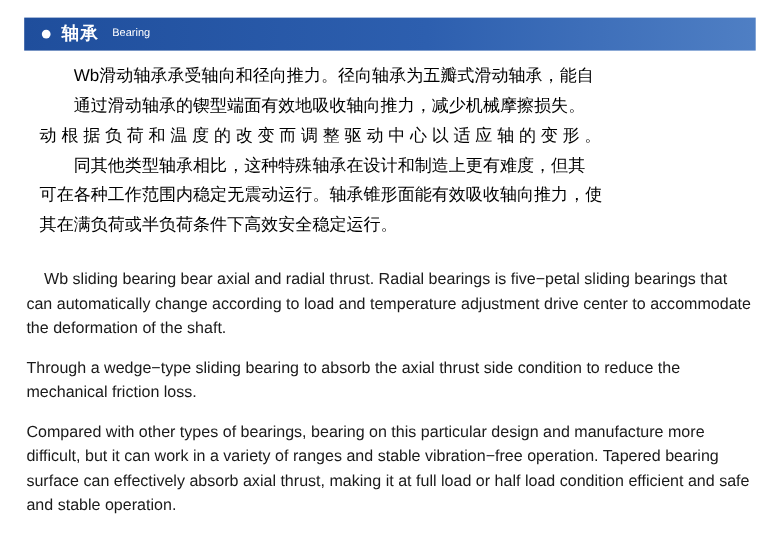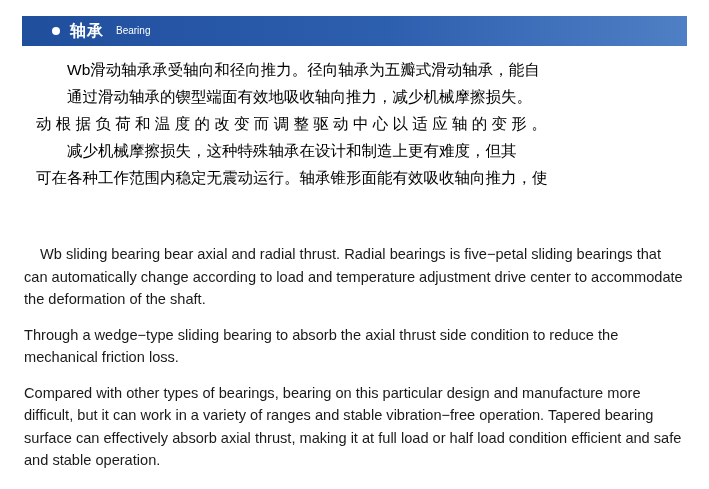--- a/index.html
+++ b/index.html
@@ -24,21 +24,21 @@
   
   .header-band {
     position: absolute;
     left: 22px;
     top: 16px;
     width: 665px;
     height: 30px;
     background: linear-gradient(to right, #1f4e9c 0%, #2d5faf 55%, #4f7fc4 100%);
     display: flex;
     align-items: center;
-    padding-left: 30px;
+    padding-left: 16px;
     box-sizing: border-box;
   }
   .header-bullet {
     width: 8px;
     height: 8px;
     border-radius: 50%;
     background: #ffffff;
     margin-right: 10px;
     flex: 0 0 auto;
   }
@@ -108,22 +108,23 @@
   <div class="header-band">
     <span class="header-bullet"></span>
     <span class="header-cn">轴承</span>
     <span class="header-en">Bearing</span>
   </div>
 
   <div class="cn-block">
     <p class="cn-p indent tight">Wb滑动轴承承受轴向和径向推力。径向轴承为五瓣式滑动轴承，能自</p>
     <p class="cn-p indent tight">通过滑动轴承的锲型端面有效地吸收轴向推力，减少机械摩擦损失。</p>
     <p class="cn-p tight">动 根 据 负 荷 和 温 度 的 改 变 而 调 整 驱 动 中 心 以 适 应 轴 的 变 形 。</p>
-    <p class="cn-p indent tight">减少机械摩擦损失，这种特殊轴承在设计和制造上更有难度，但其</p>
+    <p class="cn-p indent tight">同其他类型轴承相比，这种特殊轴承在设计和制造上更有难度，但其</p>
     <p class="cn-p tight">可在各种工作范围内稳定无震动运行。轴承锥形面能有效吸收轴向推力，使</p>
+    <p class="cn-p tight">其在满负荷或半负荷条件下高效安全稳定运行。</p>
   </div>
 
   <div class="en-block">
     <p class="en-p indent">Wb sliding bearing bear axial and radial thrust. Radial bearings is five−petal sliding bearings that can automatically change according to load and temperature adjustment drive center to accommodate the deformation of the shaft.</p>
     <p class="en-p">Through a wedge−type sliding bearing to absorb the axial thrust side condition to reduce the mechanical friction loss.</p>
     <p class="en-p">Compared with other types of bearings, bearing on this particular design and manufacture more difficult, but it can work in a variety of ranges and stable vibration−free operation. Tapered bearing surface can effectively absorb axial thrust, making it at full load or half load condition efficient and safe and stable operation.</p>
   </div>
 
 </div>
 

